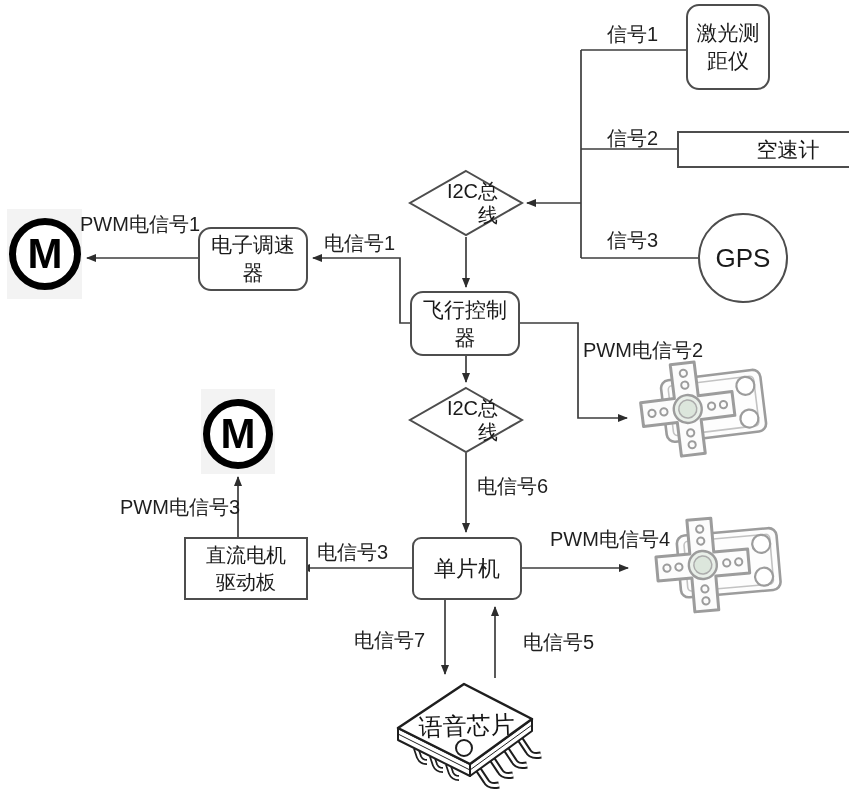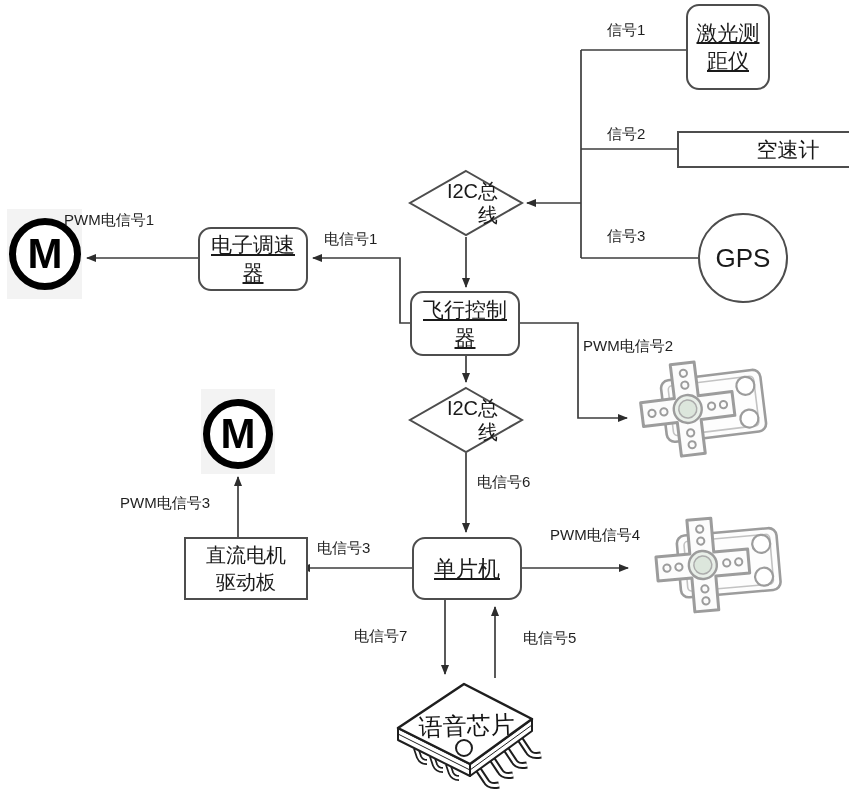--- a/index.html
+++ b/index.html
@@ -5,37 +5,37 @@
   * { margin:0; padding:0; box-sizing:border-box; }
   html,body { background:#fff; }
   .canvas {
     position:relative; width:849px; height:800px; background:#fff;
     font-family:"Liberation Sans", sans-serif; color:#1a1a1a; overflow:hidden;
   }
   .wires { position:absolute; left:0; top:0; width:849px; height:800px; }
 
   .node { position:absolute; display:flex; align-items:center; justify-content:center;
           background:#fff; text-align:center; }
-  .rbox { border:2px solid #4d4d4d; border-radius:13px;text-decoration:underline; }
+  .rbox { border:2px solid #4d4d4d; border-radius:13px; }
   .sbox { border:2px solid #4d4d4d; }
   .node .t { font-size:20px; line-height:1.32; text-align:center; }
 
   .circle-node { border:2px solid #4d4d4d; border-radius:50%; font-size:26px; }
 
   .diamond { position:absolute; }
   .diamond svg { position:absolute; left:0; top:0; }
   .diamond .t { position:absolute; left:50%; top:50%; transform:translate(-50%,-50%);
                 width:64px; font-size:20px; line-height:1.2; text-align:right; }
 
   .motor-patch { position:absolute; background:#f3f3f3; }
   .motor { position:absolute; border:7px solid #000; border-radius:50%; background:#fff;
            display:flex; align-items:center; justify-content:center;
            font-weight:bold; font-size:42px; color:#000; }
 
-  .lbl { position:absolute; font-size:15px; white-space:nowrap; color:#1f1f1f; }
+  .lbl { position:absolute; font-size:20px; white-space:nowrap; color:#1f1f1f; }
 
   .art { position:absolute; }
 </style>
 </head>
 <body>
 
 <div class="canvas">
 
   <svg class="wires">
     <defs>
@@ -90,21 +90,21 @@
     <span class="t" style="width:92px; font-size:21px;">电子调速器</span>
   </div>
 
   <div class="diamond" style="left:408px; top:386px; width:116px; height:68px;">
     <svg width="116" height="68">
       <polygon points="58,2 114,34 58,66 2,34" fill="#ffffff" stroke="#4d4d4d" stroke-width="2"></polygon>
     </svg>
     <span class="t">I2C总线</span>
   </div>
 
-  <div class="node rbox" style="left:412px; top:537px; width:110px; height:63px;">
+  <div class="node rbox" style="left:412px; top:537px; width:110px; height:63px;border-radius:9px;">
     <span class="t" style="font-size:22px;">单片机</span>
   </div>
 
   <div class="node sbox" style="left:184px; top:537px; width:124px; height:63px;">
     <span class="t" style="width:88px;">直流电机驱动板</span>
   </div>
 
   <div class="motor-patch" style="left:7px; top:209px; width:75px; height:90px;"></div>
   <div class="motor" style="left:9px; top:218px; width:72px; height:72px;">
     <span>M</span>
@@ -187,21 +187,21 @@
       <path d="M22,58 L94,94 L156,49" stroke-width="1"></path>
       <polygon points="88,8 156,43 94,88 22,52" fill="#ffffff" stroke-width="2.5"></polygon>
       <circle cx="88" cy="72" r="8" stroke-width="2" fill="#ffffff"></circle>
     </g>
     <text x="91" y="58" text-anchor="middle" font-size="24" fill="#141414" font-family="Liberation Sans, sans-serif" transform="rotate(-2 91 58)">语音芯片</text>
   </svg>
 
   <div class="lbl" style="left:607px; top:21px;">信号1</div>
   <div class="lbl" style="left:607px; top:125px;">信号2</div>
   <div class="lbl" style="left:607px; top:227px;">信号3</div>
-  <div class="lbl" style="left:64px;  top:211px;">PWM电信号1</div>
+  <div class="lbl" style="left:80px;  top:211px;">PWM电信号1</div>
   <div class="lbl" style="left:324px; top:230px;">电信号1</div>
   <div class="lbl" style="left:583px; top:337px;">PWM电信号2</div>
   <div class="lbl" style="left:477px; top:473px;">电信号6</div>
   <div class="lbl" style="left:524px; top:526px;margin-left:26px;">PWM电信号4</div>
   <div class="lbl" style="left:317px; top:539px;">电信号3</div>
   <div class="lbl" style="left:120px; top:494px;">PWM电信号3</div>
   <div class="lbl" style="left:354px; top:627px;">电信号7</div>
   <div class="lbl" style="left:523px; top:629px;">电信号5</div>
 
 </div>

